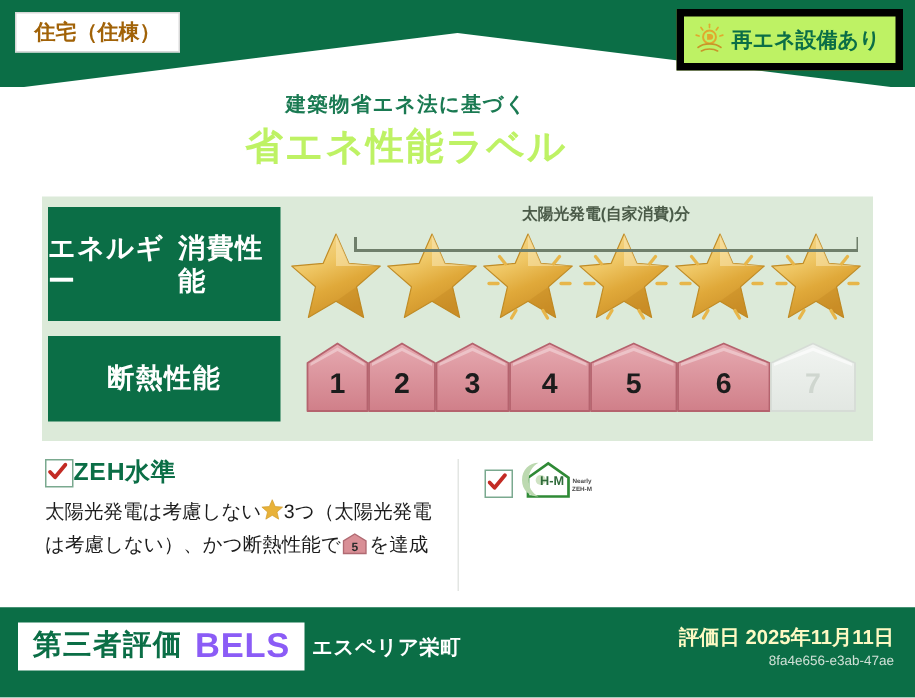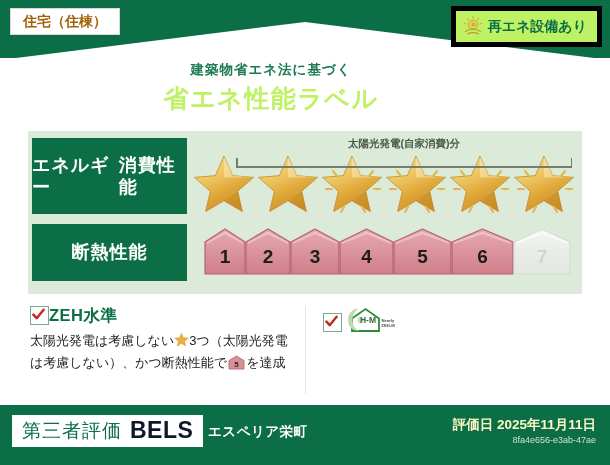--- a/index.html
+++ b/index.html
@@ -161,22 +161,22 @@
   
   .footer{
     position:absolute;left:0;bottom:0;width:610px;height:60px;
     background:#0b6e46;z-index:5;
   }
   .bels-box{
     position:absolute;left:12px;top:10px;
     background:#ffffff;padding:4px 10px 5px 10px;
     display:flex;align-items:center;gap:8px;
   }
-  .bels-label{font-size:19px;font-weight:normal;color:#0b6e46;line-height:1;letter-spacing:1px;}
-  .bels-word{font-size:23px;font-weight:bold;color:#0f172a;line-height:1;letter-spacing:0.5px;}
+  .bels-label{font-size:19px;font-weight:bold;color:#0b6e46;line-height:1;letter-spacing:1px;}
+  .bels-word{font-size:23px;font-weight:bold;color:#8b5cf6;line-height:1;letter-spacing:0.5px;}
   .bldg-name{
     position:absolute;left:208px;top:20px;
     color:#ffffff;font-size:13.5px;font-weight:bold;line-height:1;letter-spacing:0.5px;
   }
   .eval-date{
     position:absolute;right:14px;top:13px;
     color:#fef9c3;font-size:13.5px;font-weight:bold;line-height:1;text-align:right;
   }
   .eval-hash{
     position:absolute;right:14px;top:31px;

